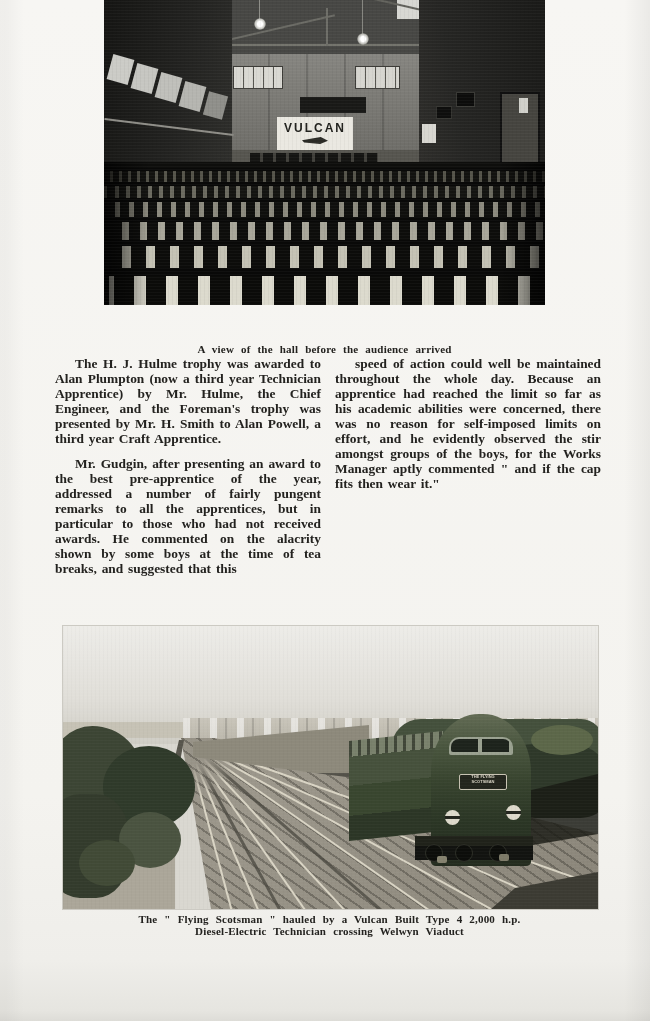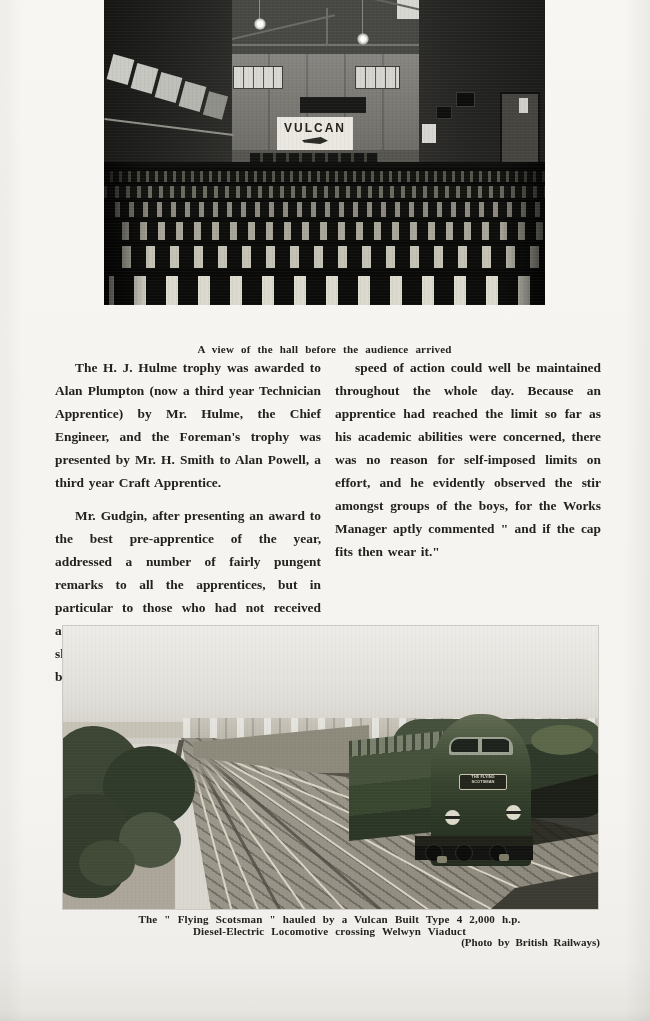--- a/index.html
+++ b/index.html
@@ -64,21 +64,21 @@
   .cb6{top:106px;height:37px;background-position:10px 0;background-image:linear-gradient(180deg,#090908 0 8px,rgba(0,0,0,0) 8px),repeating-linear-gradient(90deg,#0b0b09 0 20px,#dcdacd 20px 32px);}
   .vig-l{left:0;top:0;width:46px;height:143px;background:linear-gradient(90deg,rgba(0,0,0,0.75),rgba(0,0,0,0));}
   .vig-r{right:0;top:0;width:46px;height:143px;background:linear-gradient(270deg,rgba(0,0,0,0.7),rgba(0,0,0,0));}
   .grain{left:0;top:0;width:100%;height:100%;
     background:repeating-linear-gradient(0deg,rgba(255,255,255,0.03) 0 1px,rgba(0,0,0,0) 1px 3px),repeating-linear-gradient(90deg,rgba(0,0,0,0.035) 0 1px,rgba(0,0,0,0) 1px 4px);}
 
   
   .hall-caption{position:absolute;left:104px;top:310px;width:441px;text-align:center;
     font-size:11px;font-weight:bold;letter-spacing:0.2px;word-spacing:4px;color:#23221f;margin-top:33px;}
   .article{position:absolute;left:55px;top:356px;width:546px;display:flex;gap:14px;}
-  .col{width:266px;font-size:13.4px;line-height:23px;font-weight:bold;text-align:justify;word-spacing:1.5px;color:#23221f;}
+  .col{width:266px;font-size:13.4px;line-height:15px;font-weight:bold;text-align:justify;word-spacing:1.5px;color:#23221f;}
   .col p{margin:0 0 10px 0;text-indent:20px;}
 
   
   .train-photo{position:absolute;left:62px;top:625px;width:535px;height:283px;background:#d9d7d0;overflow:hidden;border:1px solid rgba(0,0,0,0.06);}
   .train-photo *{position:absolute;}
   .sky{left:0;top:0;width:535px;height:118px;background:linear-gradient(180deg,#edece8 0%,#e0ded8 62%,#cfcdc5 100%);}
   .horizon-left{left:0;top:96px;width:135px;height:16px;background:#c6c2b5;}
   .horizon-town{left:120px;top:92px;width:415px;height:30px;
     background:repeating-linear-gradient(90deg,rgba(255,255,255,0.55) 0 7px,rgba(0,0,0,0) 7px 15px,rgba(0,0,0,0.14) 15px 17px,rgba(0,0,0,0) 17px 27px),linear-gradient(180deg,#c9c5ba 0%,#b7b3a7 100%);}
   .tr1{left:328px;top:93px;width:212px;height:62px;border-radius:30px 22px 12px 22px;background:#44503c;}
@@ -269,17 +269,16 @@
       <div class="wheel wh3"></div>
       <div class="buffer-l"></div>
       <div class="buffer-r"></div>
     </div>
     <div class="bottom-right-dark"></div>
     <div class="photo-grain"></div>
   </div>
 
   <div class="train-caption">
     <span class="line">The " Flying Scotsman " hauled by a Vulcan Built Type 4 2,000 h.p.</span>
-    <span class="line">Diesel-Electric Locomotive crossing Welwyn Viaduct</span>
-  </div>
-  <div class="photo-credit">(Photo by British Railways)</div>
+    <span class="line">Diesel-Electric Technician crossing Welwyn Viaduct</span>
+  </div>
 
 </div>
 
 </body></html>

